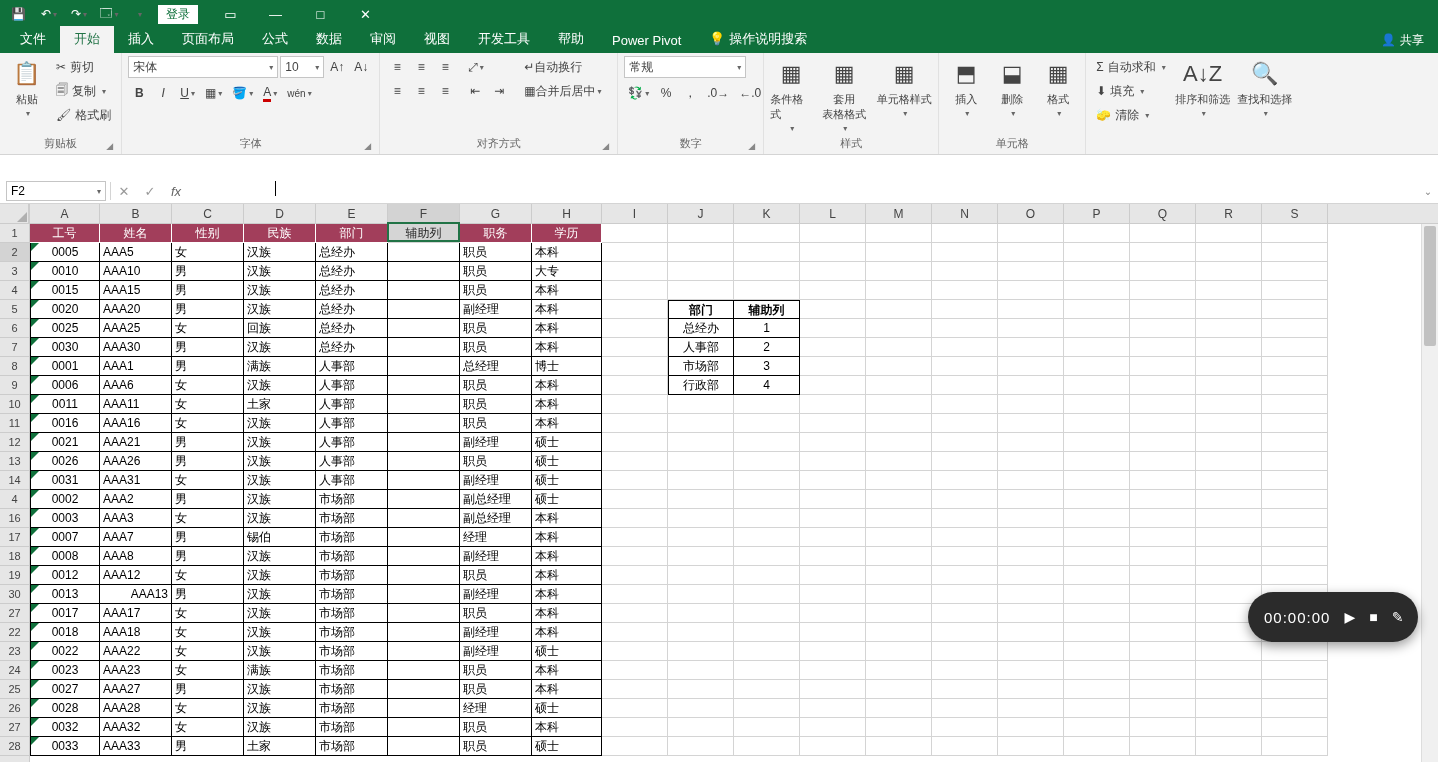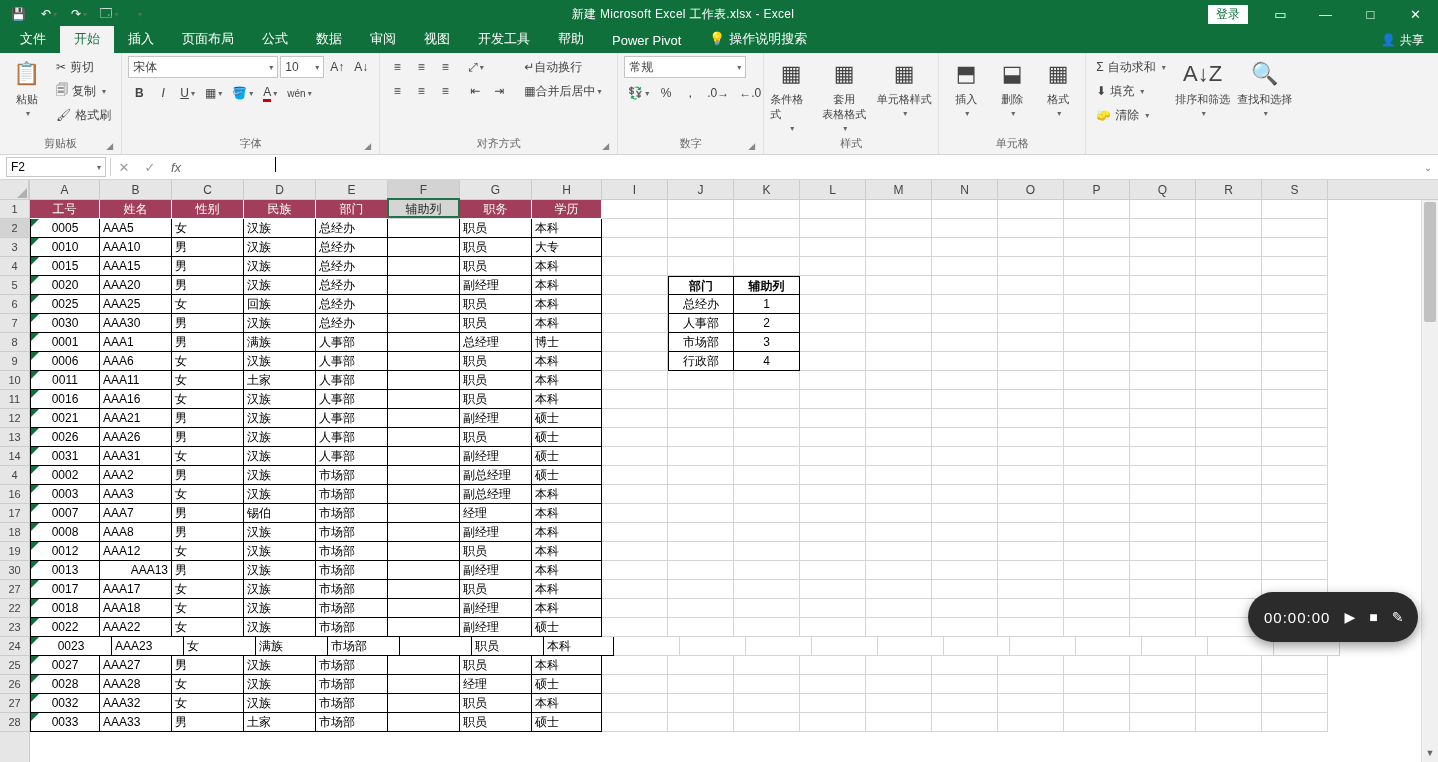--- a/index.html
+++ b/index.html
@@ -36,21 +36,21 @@
 .dd { font-size:8px; color:#666; margin-left:2px; }
 
 
 .g-clip .col .item { display:flex; align-items:center; gap:4px; height:22px; font-size:12px; color:#444; padding:0 4px; cursor:pointer;}
 .g-font .combo.fname{ width:150px;} .g-font .combo.fsize{width:44px;}
 .g-align .albox{ display:grid; grid-template-columns:repeat(3,22px); grid-template-rows:repeat(2,22px); gap:2px;}
 .g-num .combo{width:122px;}
 .g-edit .item{display:flex;align-items:center;gap:4px;height:22px;font-size:12px;color:#444;padding:0 4px;cursor:pointer;}
 
 
-.fbar { height:25px; border-bottom:1px solid #d4d4d4; display:flex; align-items:center; background:#fff; }
+.fbar { height:25px; border-bottom:1px solid #d4d4d4; display:flex; align-items:center; background:#fff;margin-top:24px; }
 .namebox { width:100px; height:20px; border:1px solid #c5c5c5; margin:0 4px 0 6px; display:flex; align-items:center; padding:0 4px; font-size:12px; }
 .namebox .dd{margin-left:auto;}
 .fbar .fbtn { width:26px; height:20px; display:flex; align-items:center; justify-content:center; color:#999; font-size:13px;}
 .fbar .fx { font-style:italic; color:#666; font-size:13px; }
 .fbar .finput { flex:1; height:20px; border:none; outline:none; font-size:12px; padding:0 6px; position:relative;}
 .fcursor{display:inline-block;width:1px;height:15px;background:#000;vertical-align:middle;margin-left:80px;}
 .fbar .expand{width:20px;color:#888;font-size:10px;text-align:center;}
 
 
 .gridwrap { position:relative; height:582px; overflow:hidden; display:flex; }
@@ -91,21 +91,20 @@
 <div class="titlebar">
   <div class="qat">
     <div class="qbtn">💾</div>
     <div class="qbtn">↶<span class="dd">▾</span></div>
     <div class="qbtn">↷<span class="dd">▾</span></div>
     <div class="qbtn">🗔<span class="dd">▾</span></div>
     <div class="qbtn">
         <span class="dd">▾</span>
       </div>
   </div>
-  <div class="title">新建 Microsoft Excel 工作表.xlsx  -  Excel</div>
   <div class="winbtns">
     <div class="login">登录</div>
     <div class="wbtn">▭</div>
     <div class="wbtn">—</div>
     <div class="wbtn">□</div>
     <div class="wbtn">✕</div>
   </div>
 </div>
 
 <div class="tabs">
@@ -838,21 +837,21 @@
           <div class="cell" style="width: 66px;"></div>
           <div class="cell" style="width: 66px;"></div>
           <div class="cell" style="width: 66px;"></div>
           <div class="cell" style="width: 66px;"></div>
           <div class="cell" style="width: 66px;"></div>
           <div class="cell" style="width: 66px;"></div>
           <div class="cell" style="width: 66px;"></div>
           <div class="cell" style="width: 66px;"></div>
         </div>
         <div class="cellrow">
-          <div class="cell ctr" style="width: 82px; border-right: 1px solid rgb(0, 0, 0); border-bottom: 1px solid rgb(0, 0, 0); border-left: 1px solid rgb(0, 0, 0);">0023<span class="tri"></span></div>
+          <div class="cell ctr" style="width: 70px; border-right: 1px solid rgb(0, 0, 0); border-bottom: 1px solid rgb(0, 0, 0); border-left: 1px solid rgb(0, 0, 0);">0023<span class="tri"></span></div>
           <div class="cell" style="width: 72px; border-right: 1px solid rgb(0, 0, 0); border-bottom: 1px solid rgb(0, 0, 0);">AAA23</div>
           <div class="cell" style="width: 72px; border-right: 1px solid rgb(0, 0, 0); border-bottom: 1px solid rgb(0, 0, 0);">女</div>
           <div class="cell" style="width: 72px; border-right: 1px solid rgb(0, 0, 0); border-bottom: 1px solid rgb(0, 0, 0);">满族</div>
           <div class="cell" style="width: 72px; border-right: 1px solid rgb(0, 0, 0); border-bottom: 1px solid rgb(0, 0, 0);">市场部</div>
           <div class="cell" style="width: 72px; border-right: 1px solid rgb(0, 0, 0); border-bottom: 1px solid rgb(0, 0, 0);"></div>
           <div class="cell" style="width: 72px; border-right: 1px solid rgb(0, 0, 0); border-bottom: 1px solid rgb(0, 0, 0);">职员</div>
           <div class="cell" style="width: 70px; border-right: 1px solid rgb(0, 0, 0); border-bottom: 1px solid rgb(0, 0, 0);">本科</div>
           <div class="cell" style="width: 66px;"></div>
           <div class="cell" style="width: 66px;"></div>
           <div class="cell" style="width: 66px;"></div>

